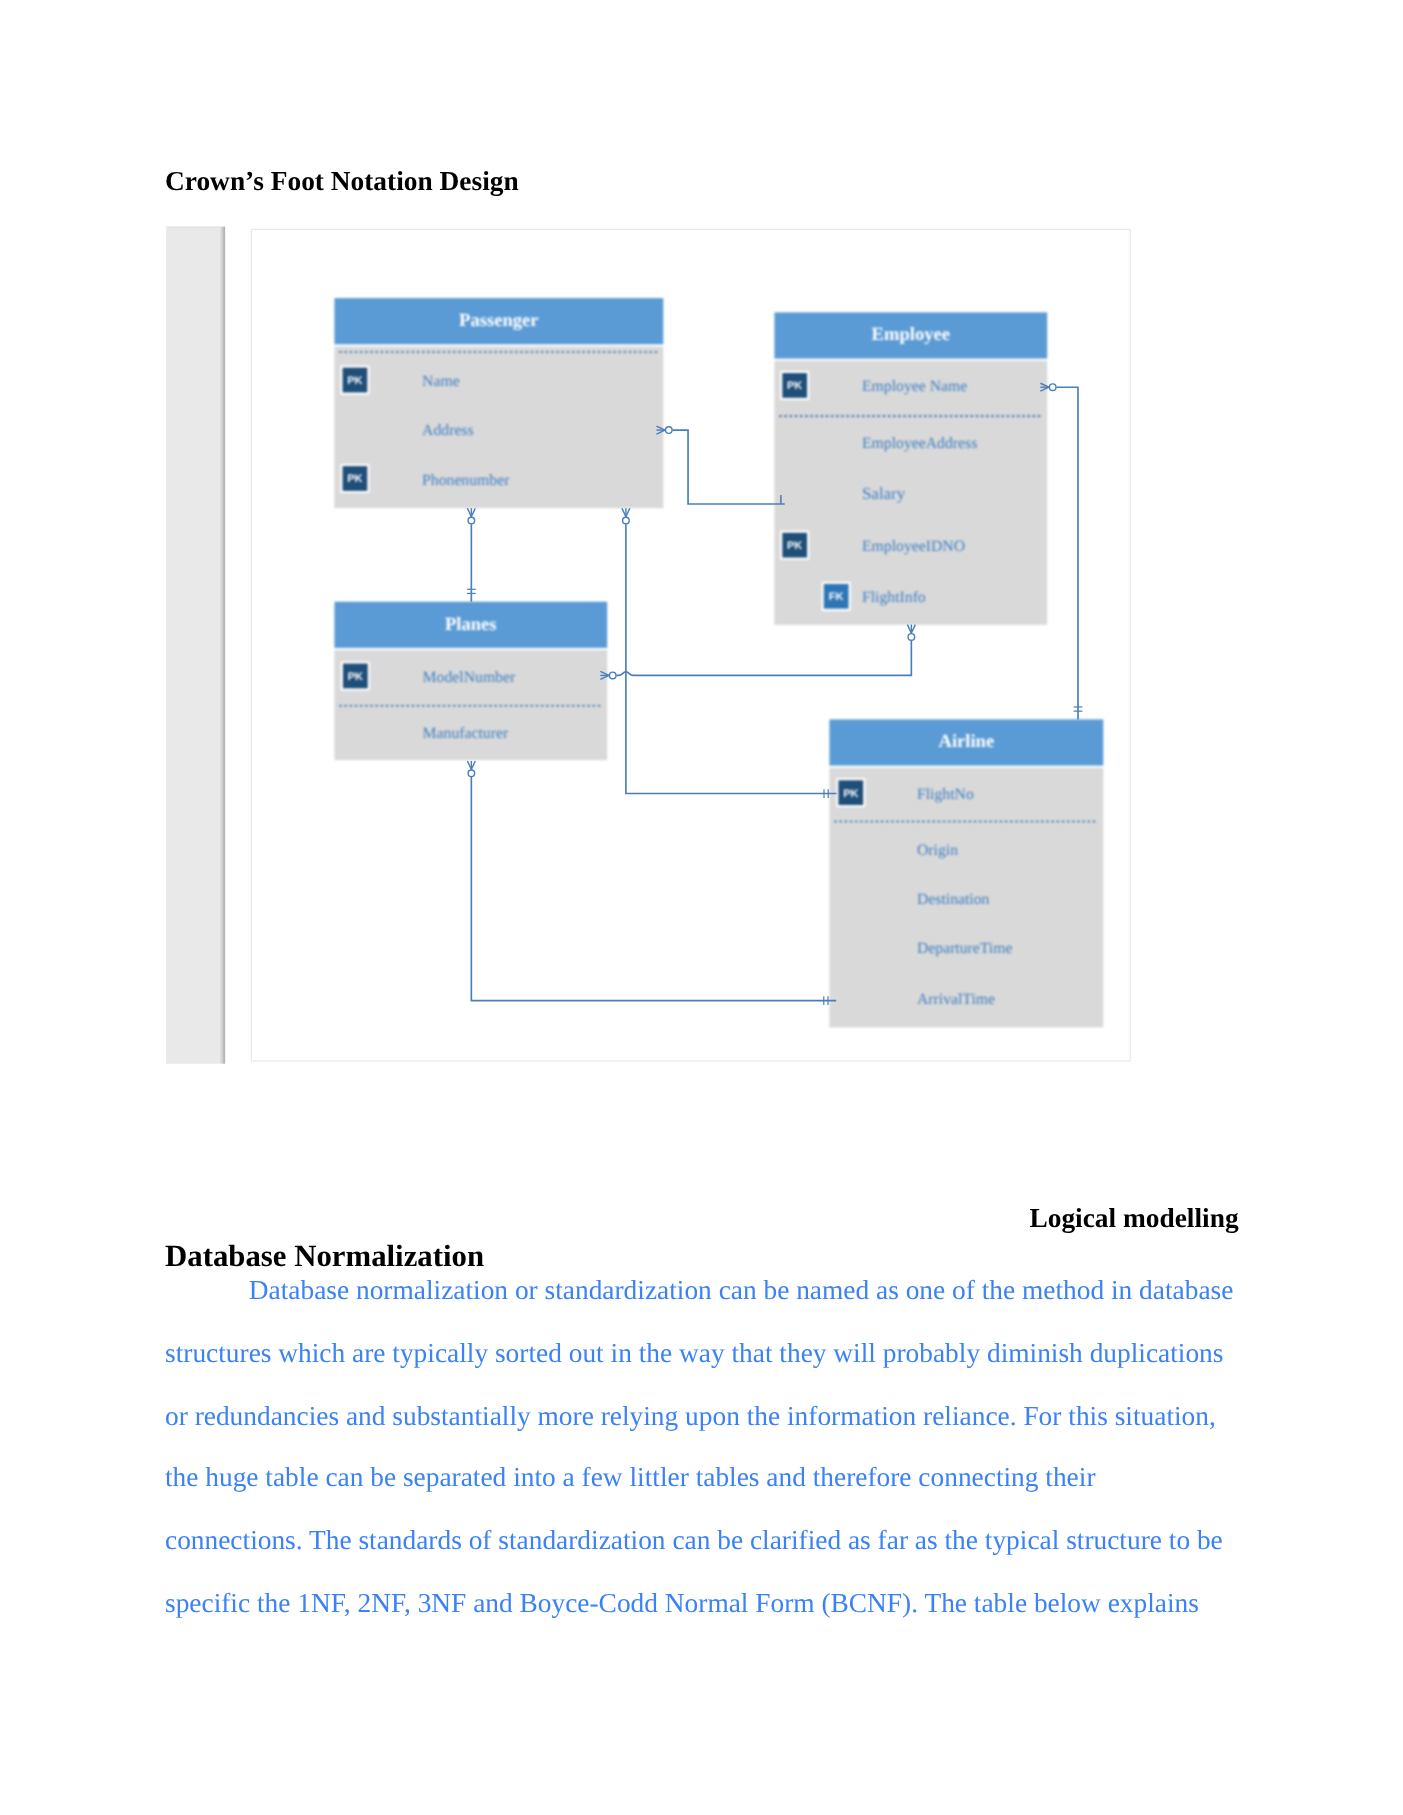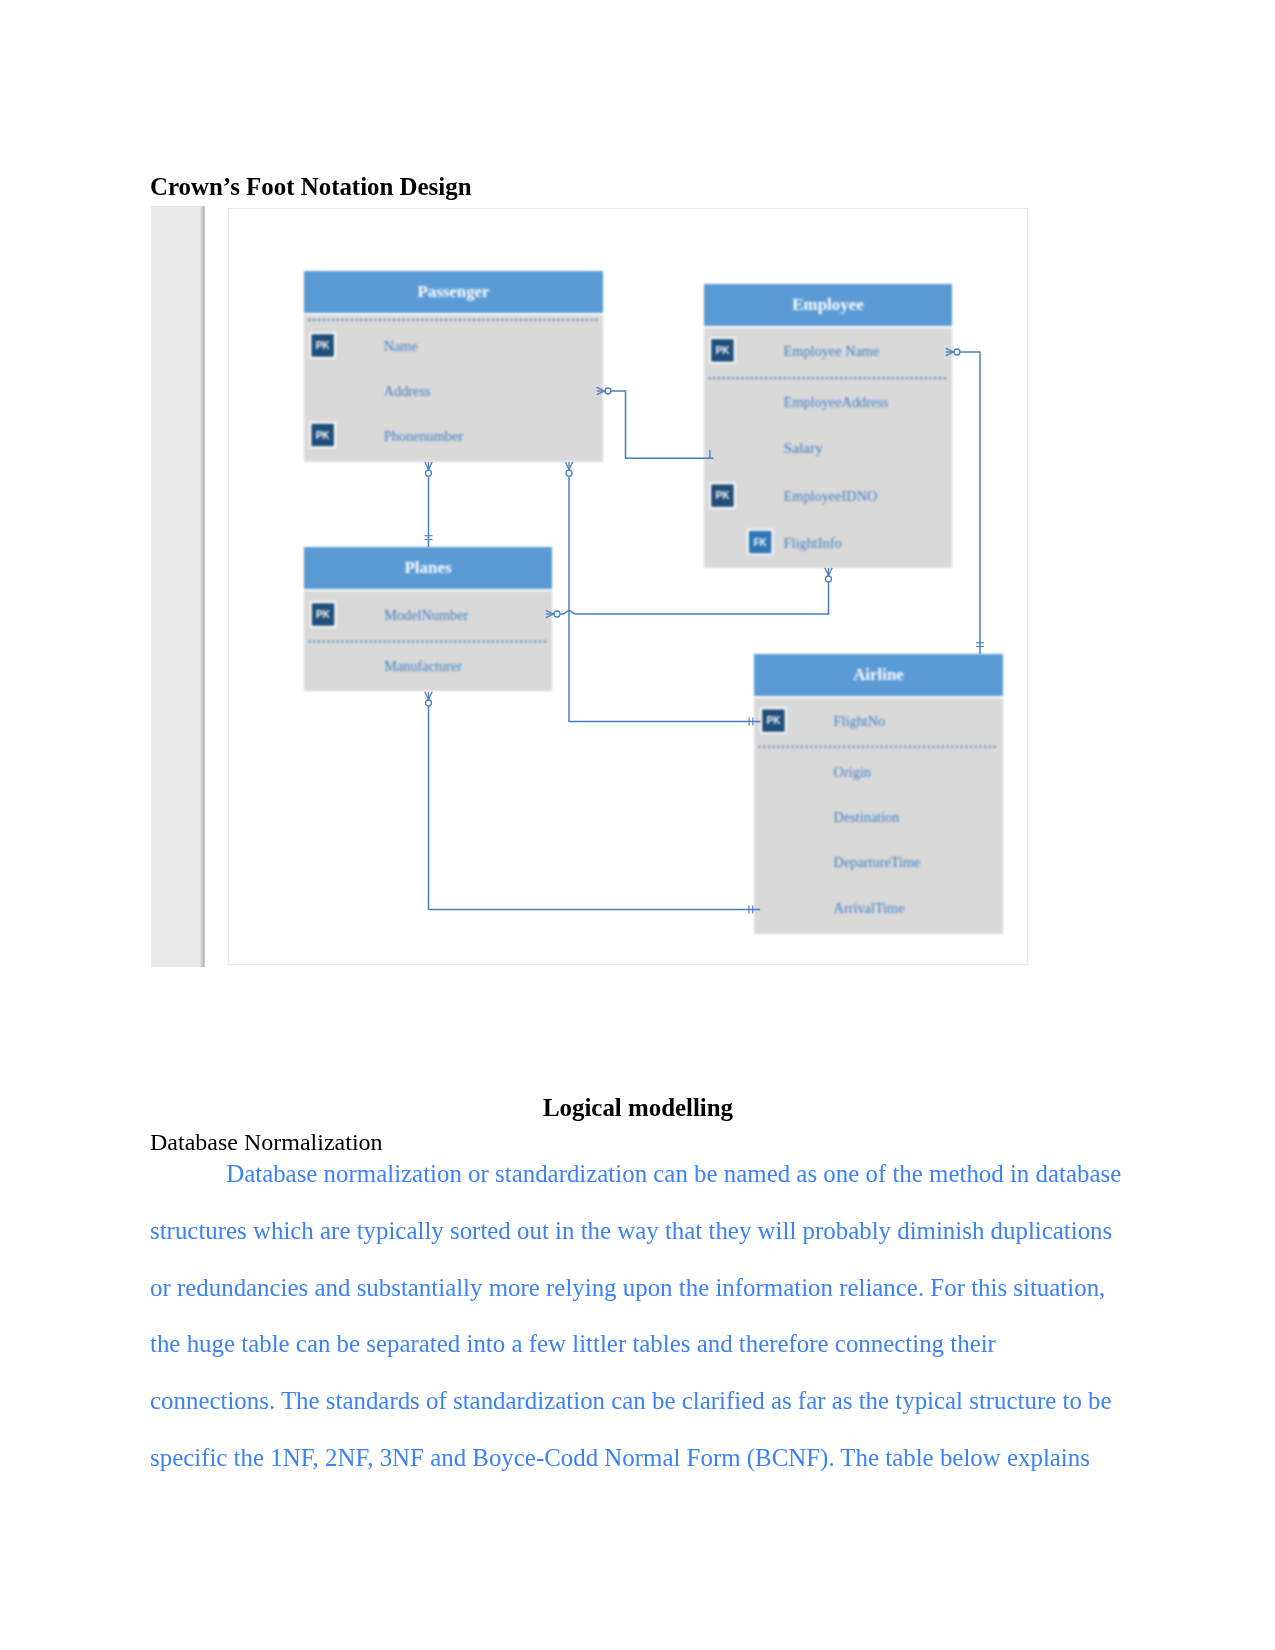--- a/index.html
+++ b/index.html
@@ -1,38 +1,38 @@
 <!DOCTYPE html>
 <html><head>
 <meta charset="utf-8">
 <title>Crown's Foot Notation Design</title>
 <style>
   html,body{margin:0;padding:0;background:#fff;}
   body{width:1275px;height:1650px;font-family:"Liberation Serif",serif;}
   .page{position:relative;width:1275px;height:1650px;overflow:hidden;background:#fff;}
 
   .h1{position:absolute;left:150px;top:150.5px;font-size:24.9px;line-height:29px;
-      font-weight:bold;color:#000;white-space:nowrap;margin-top:21px;}
+      font-weight:bold;color:#000;white-space:nowrap;}
 
   
   .figure{position:absolute;left:150px;top:204px;width:880px;height:762px;}
   .leftband{position:absolute;left:0.9px;top:2px;width:49px;height:760px;
             background:#e9e9e9;border-top:1px solid #e2e2e2;}
   .leftband:after{content:"";position:absolute;right:-5px;top:-1px;width:5px;height:calc(100% + 1px);
             background:linear-gradient(90deg,#e3e3e3 0%,#d0d0d0 40%,#b0b0b0 80%,#e8e8e8 100%);}
   .canvas{position:absolute;left:78px;top:3.9px;width:800px;height:757px;background:#fff;
           border:1px solid #e7e7e7;box-sizing:border-box;}
   .dsvg{position:absolute;left:0;top:0;width:880px;height:762px;}
   .dsvg .blurred{filter:blur(1px);}
 
   
-  .sect{position:absolute;left:150px;top:1093px;width:976px;text-align:center;
+  .sect{position:absolute;left:150px;top:1093px;width:976px;text-align:right;
         font-size:24.9px;line-height:29px;font-weight:bold;color:#000;}
-  .subh{position:absolute;left:150px;top:1128px;font-size:24px;line-height:29px;
-        font-weight:normal;color:#000;white-space:nowrap;}
+  .subh{position:absolute;left:150px;top:1128px;font-size:28px;line-height:29px;
+        font-weight:bold;color:#000;white-space:nowrap;}
   .para{position:absolute;left:150px;top:1146px;width:975px;font-size:24.9px;color:#3b82f6;
         line-height:56.8px;text-align:left;text-indent:76.2px;}
 </style>
 </head>
 <body>
 
 <div class="page">
 
   <div class="h1">Crown’s Foot Notation Design</div>
 

